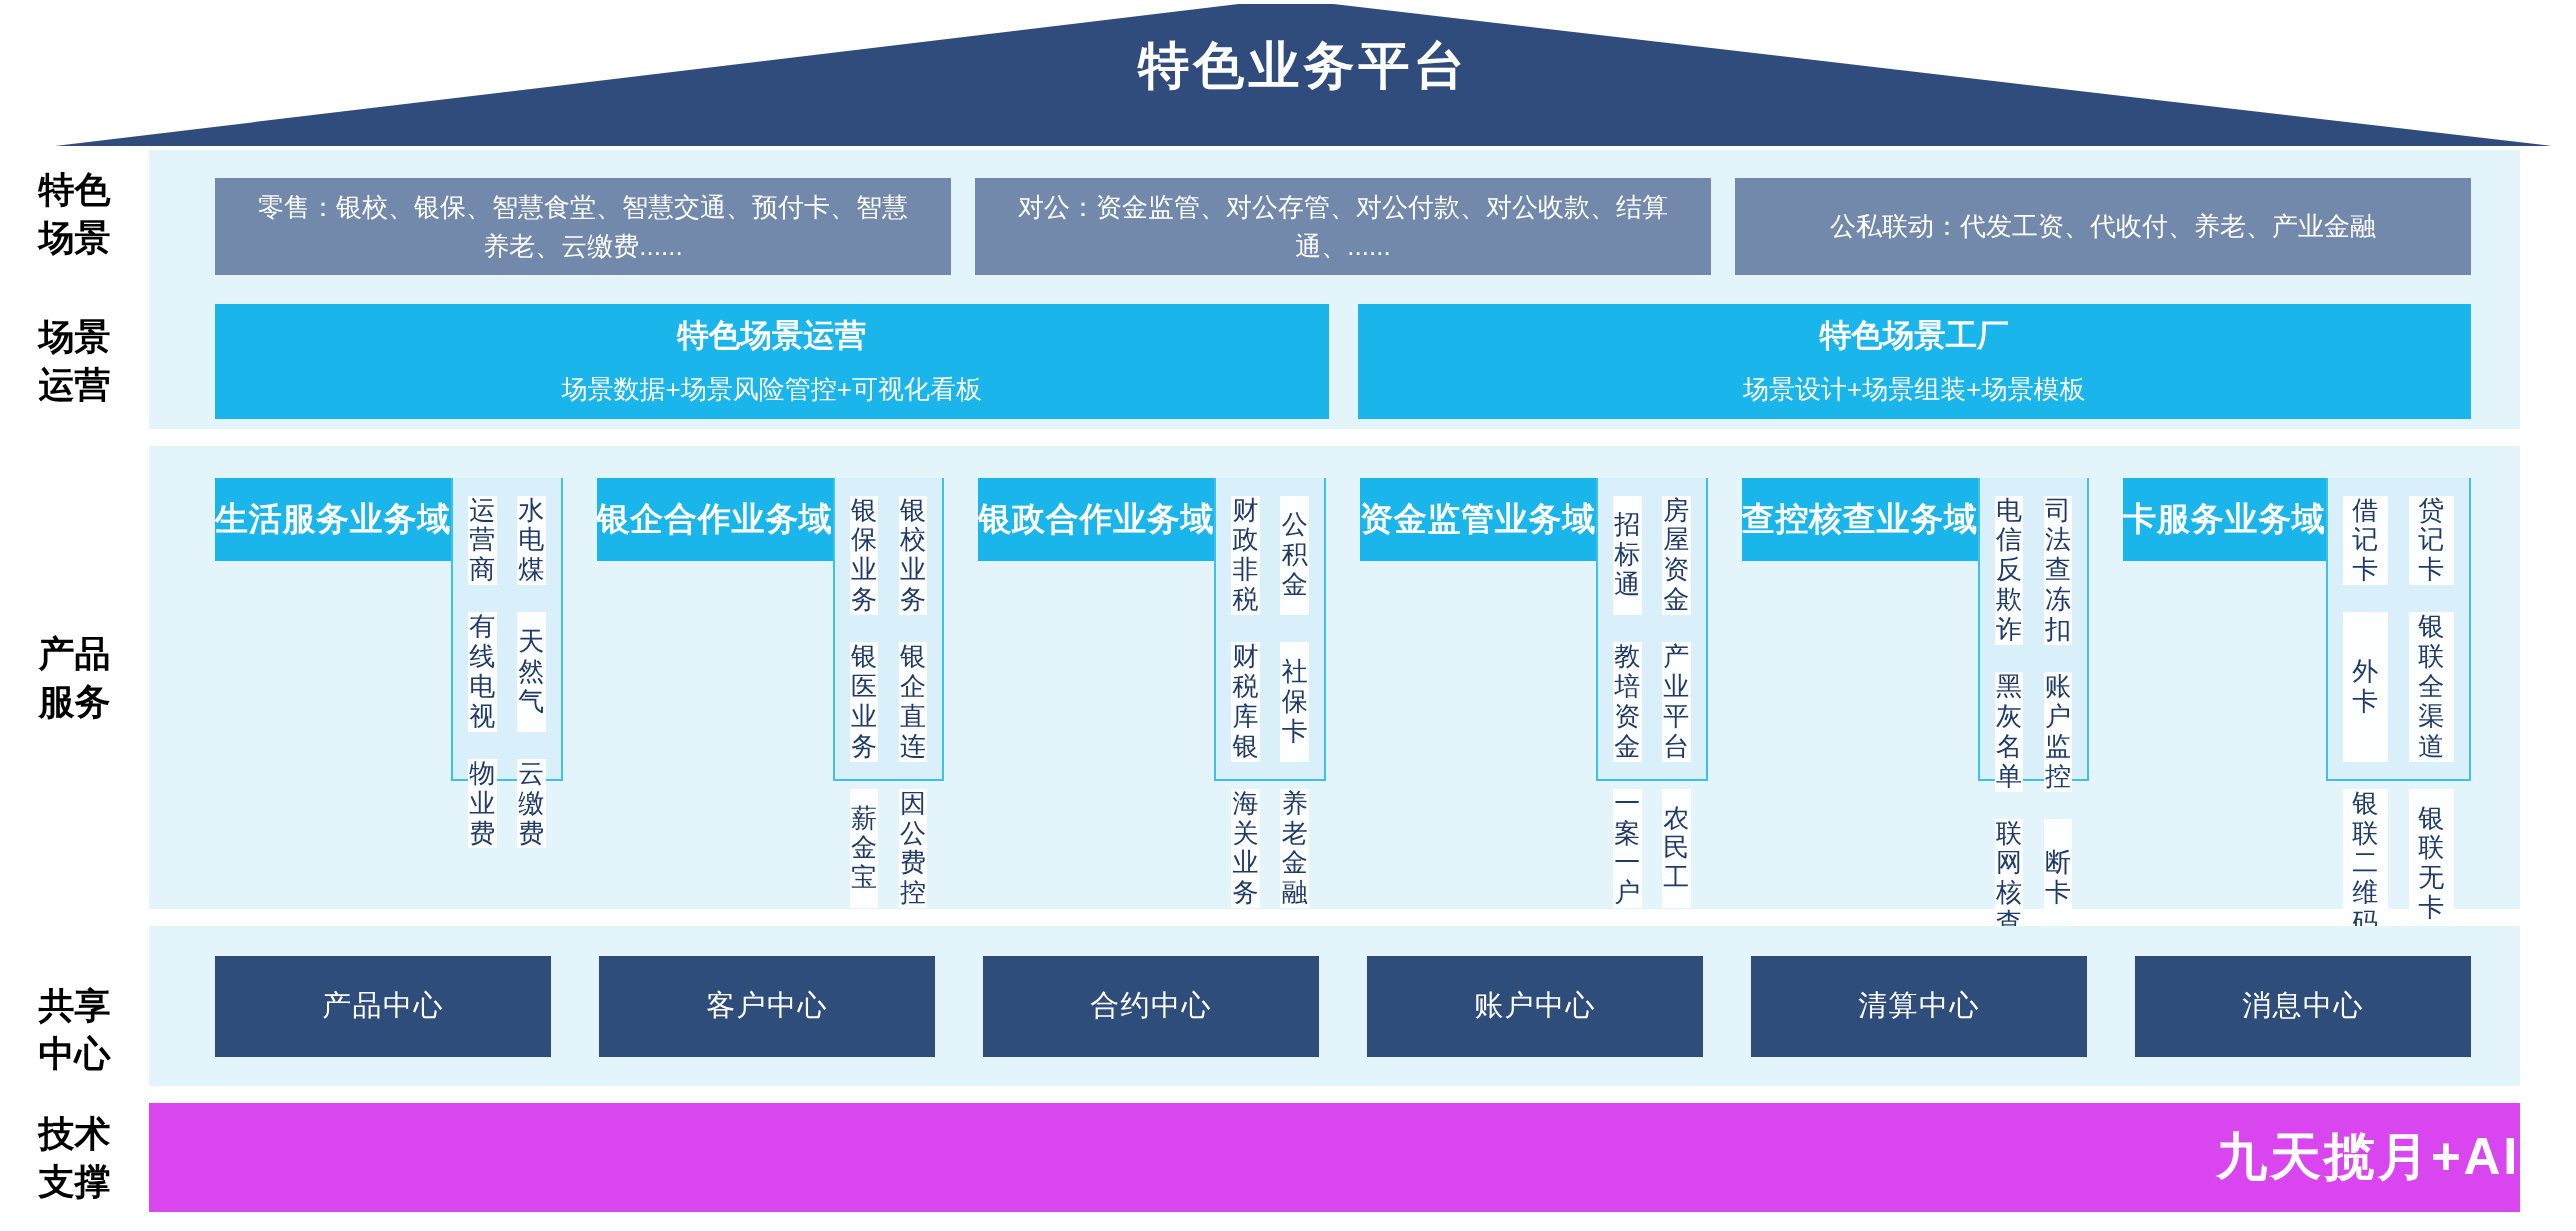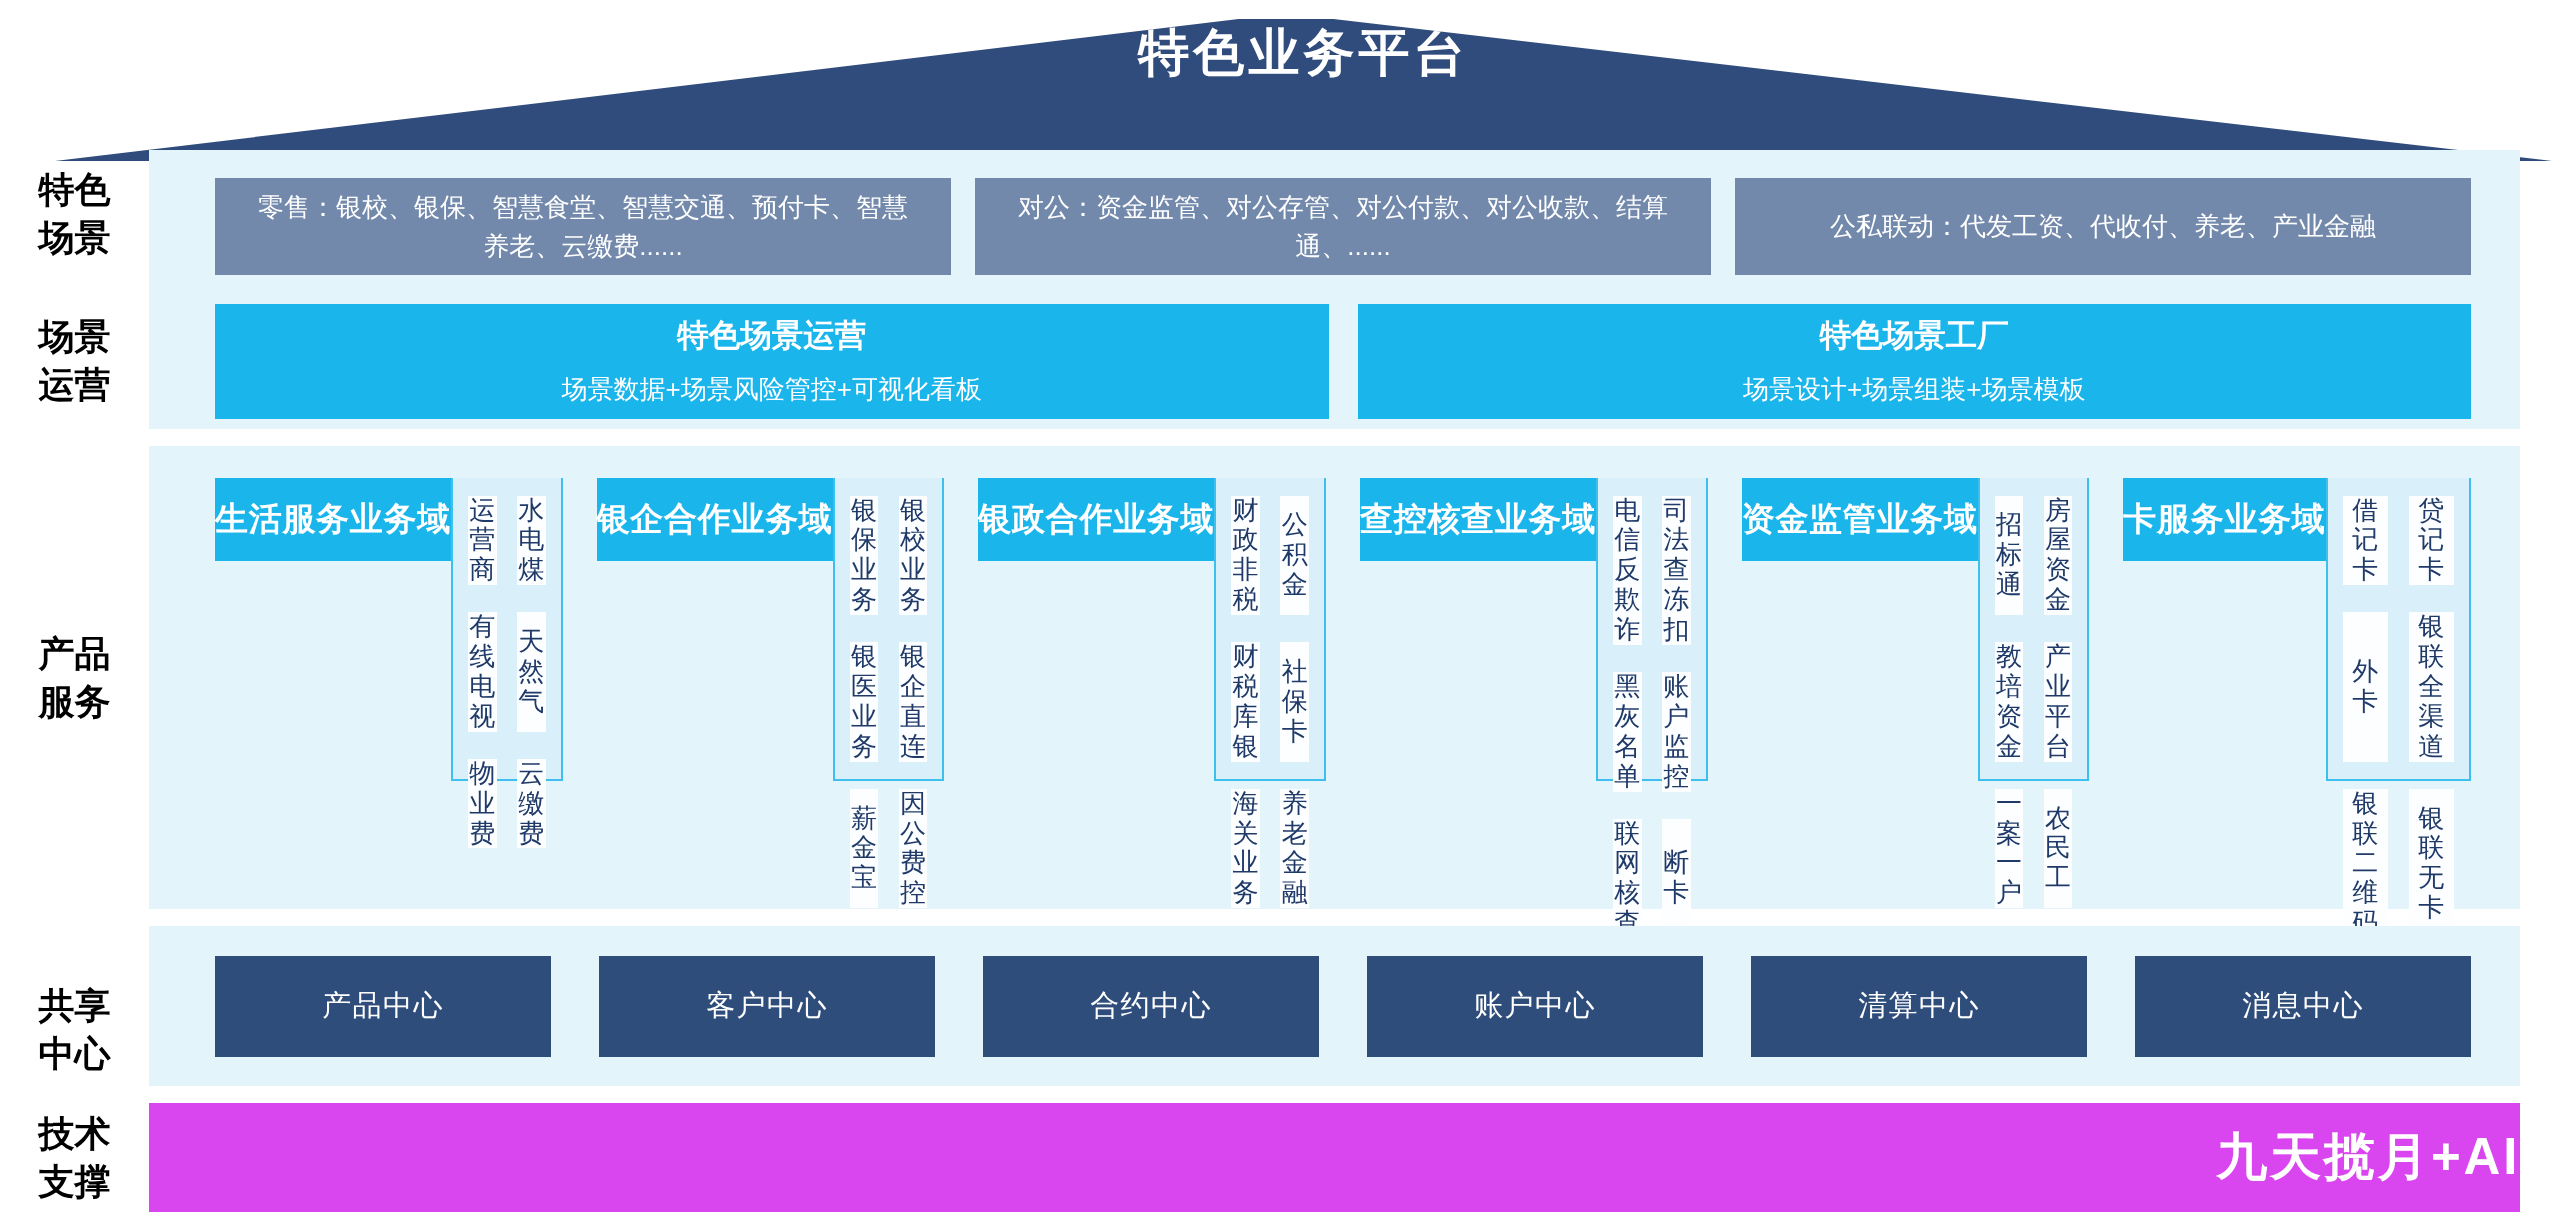--- a/index.html
+++ b/index.html
@@ -5,24 +5,24 @@
   html,body{margin:0;padding:0;background:#ffffff;}
   .stage{
     position:relative;
     width:2576px;height:1232px;
     background:#ffffff;
     font-family:"Liberation Sans","DejaVu Sans",sans-serif;
     overflow:hidden;
   }
   
   .roof{
-    position:absolute;left:55px;top:19px;width:2497px;height:142px;
+    position:absolute;left:55px;top:4px;width:2497px;height:142px;
     background:#2F4C7C;
     clip-path:polygon(0% 100%,47.4% 0%,51.2% 0%,100% 100%);
-    display:flex;align-items:flex-start;justify-content:center;
+    display:flex;align-items:center;justify-content:center;
   }
   .roof-title{
     color:#ffffff;font-size:51px;font-weight:bold;
     letter-spacing:4.1px;padding-bottom:18px;
   }
   
   .row-label{
     position:absolute;left:0;width:149px;
     display:flex;align-items:center;justify-content:center;
     text-align:left;color:#000000;font-weight:bold;
@@ -151,46 +151,46 @@
         <div class="cell">财政非税</div>
         <div class="cell">公积金</div>
         <div class="cell">财税库银</div>
         <div class="cell">社保卡</div>
         <div class="cell">海关业务</div>
         <div class="cell">养老金融</div>
       </div>
     </div>
 
     <div class="domain-col">
+      <div class="col-header">资金监管业务域</div>
+      <div class="col-body">
+        <div class="cell">招标通</div>
+        <div class="cell">房屋资金</div>
+        <div class="cell">教培资金</div>
+        <div class="cell">产业平台</div>
+        <div class="cell">一案一户</div>
+        <div class="cell">农民工</div>
+      </div>
+    </div>
+
+    <div class="domain-col">
       <div class="col-header">查控核查业务域</div>
       <div class="col-body">
         <div class="cell">电信
 反欺诈</div>
         <div class="cell">司法
 查冻扣</div>
         <div class="cell">黑灰名单</div>
         <div class="cell">账户监控</div>
         <div class="cell">联网核查</div>
         <div class="cell">断卡</div>
       </div>
     </div>
 
     <div class="domain-col">
-      <div class="col-header">资金监管业务域</div>
-      <div class="col-body">
-        <div class="cell">招标通</div>
-        <div class="cell">房屋资金</div>
-        <div class="cell">教培资金</div>
-        <div class="cell">产业平台</div>
-        <div class="cell">一案一户</div>
-        <div class="cell">农民工</div>
-      </div>
-    </div>
-
-    <div class="domain-col">
       <div class="col-header">卡服务业务域</div>
       <div class="col-body">
         <div class="cell">借记卡</div>
         <div class="cell">贷记卡</div>
         <div class="cell">外卡</div>
         <div class="cell">银联
 全渠道</div>
         <div class="cell">银联
 二维码</div>
         <div class="cell">银联无卡</div>

